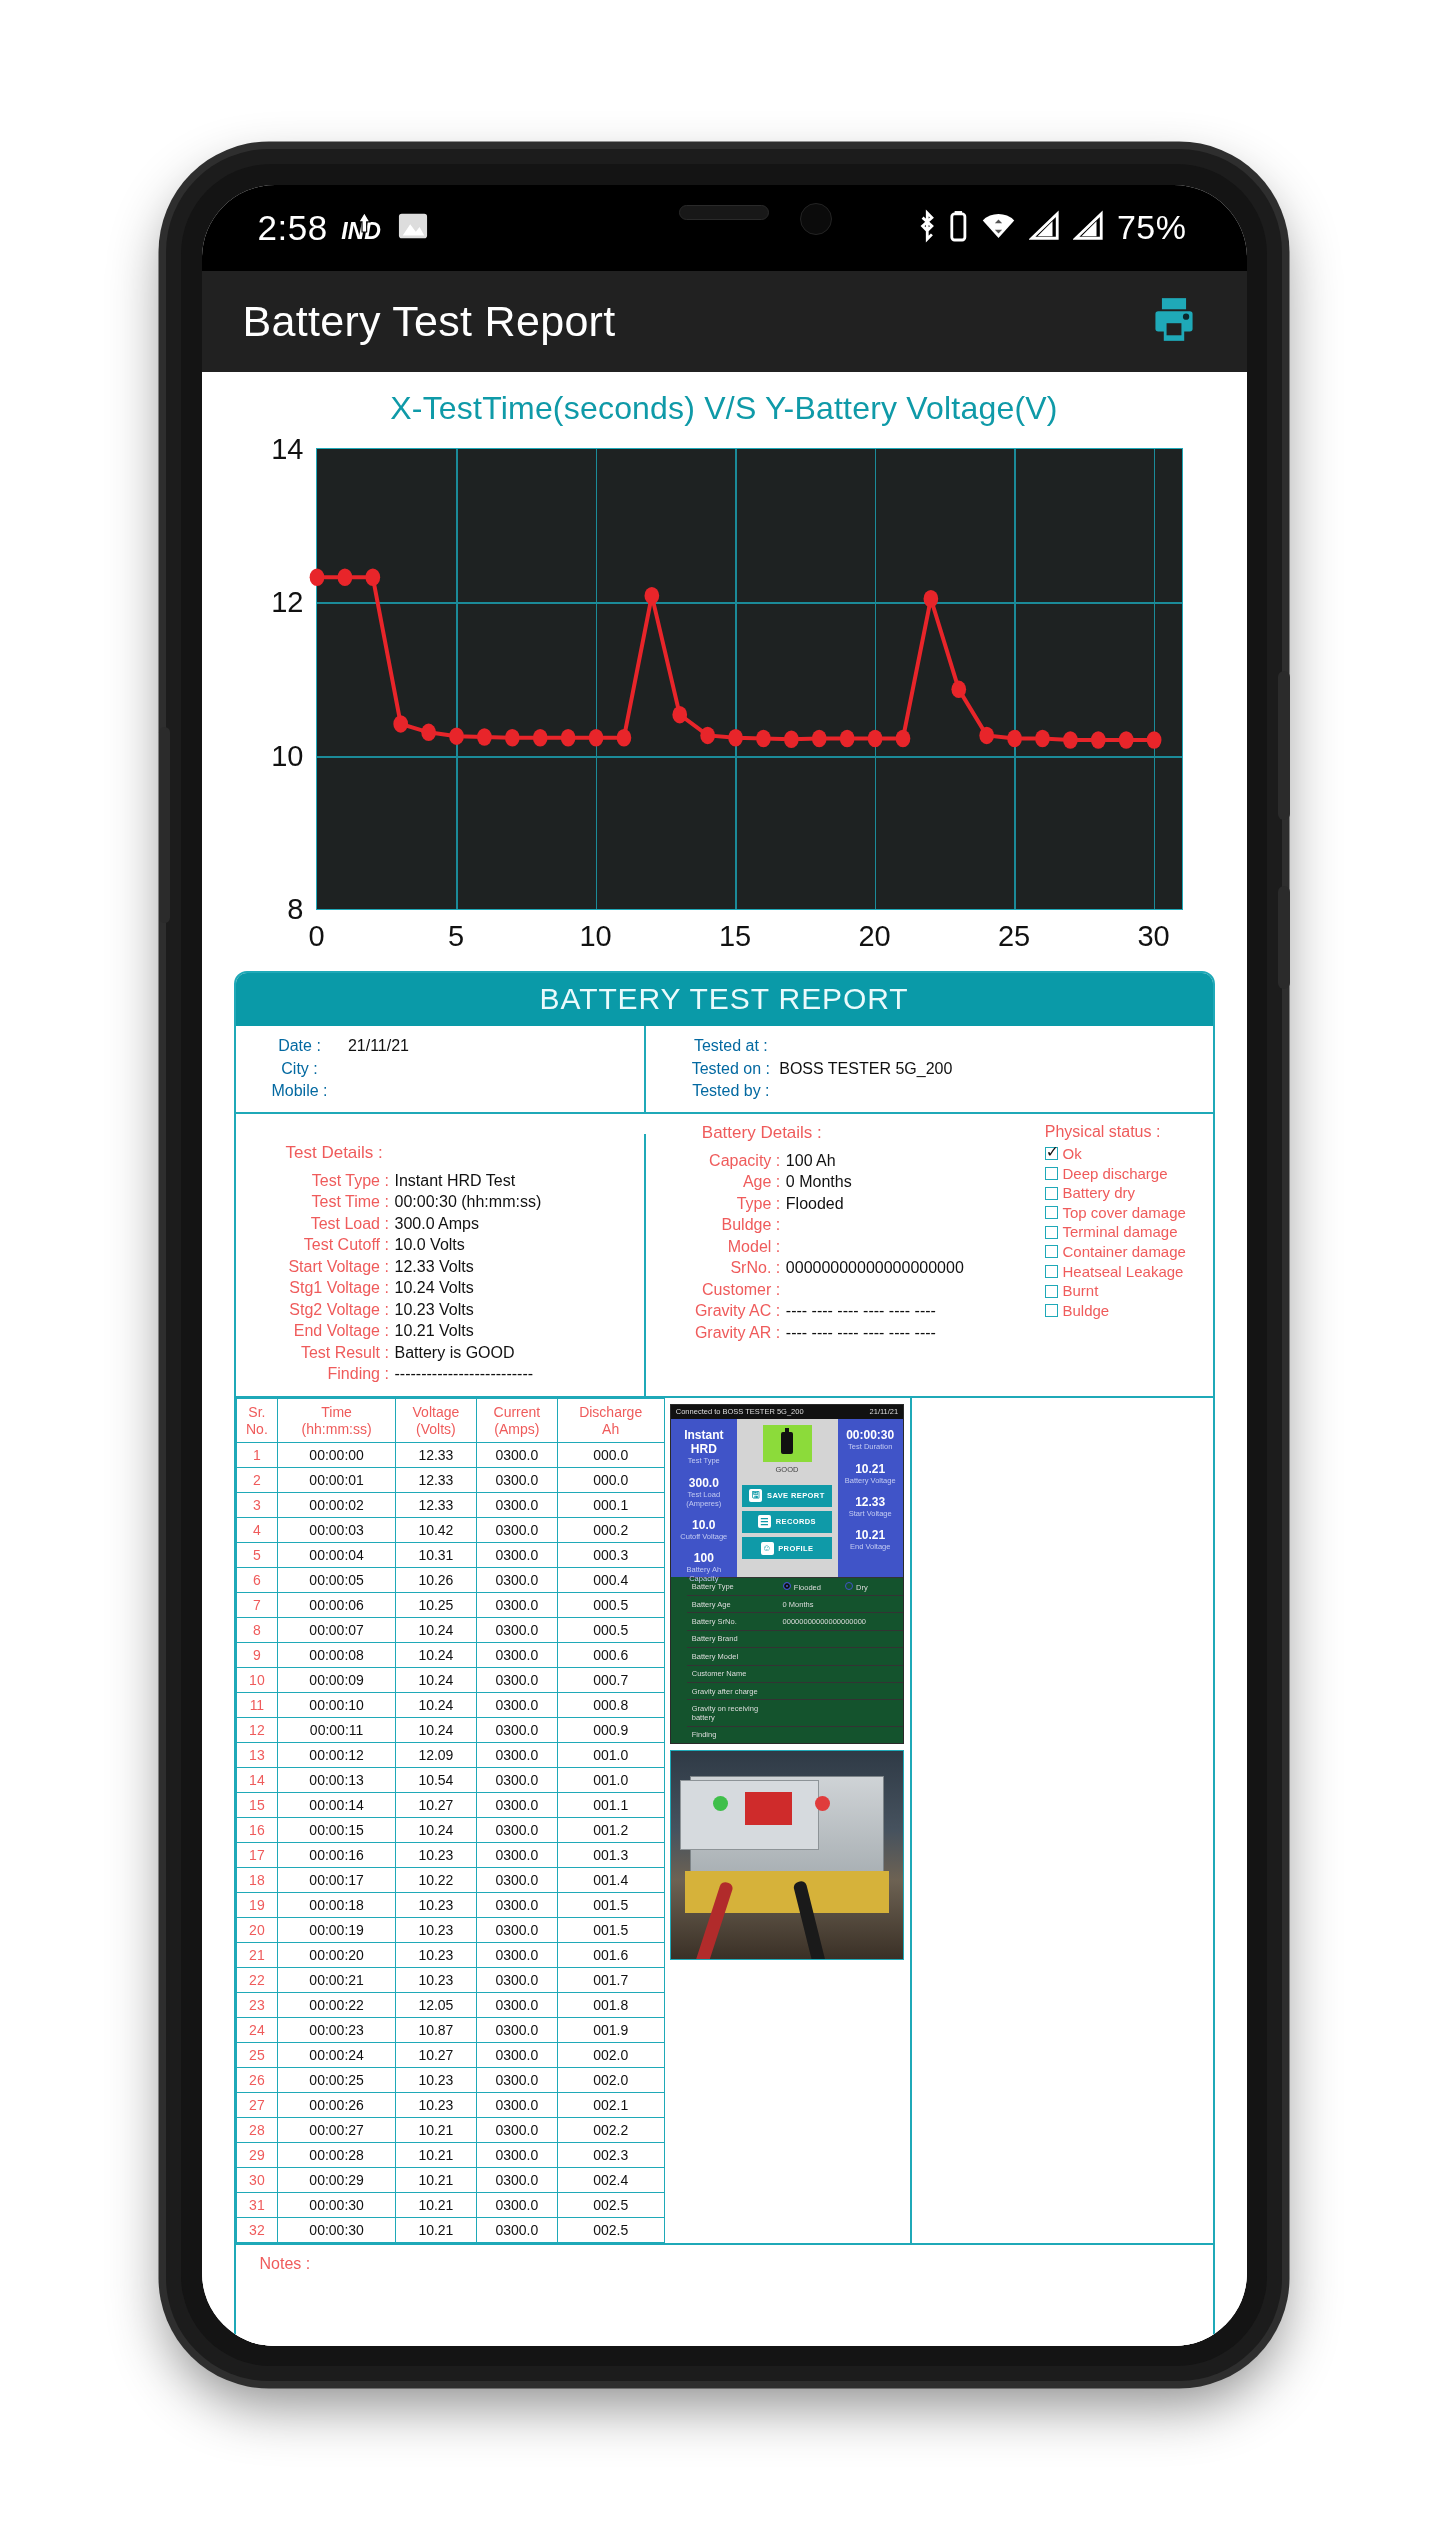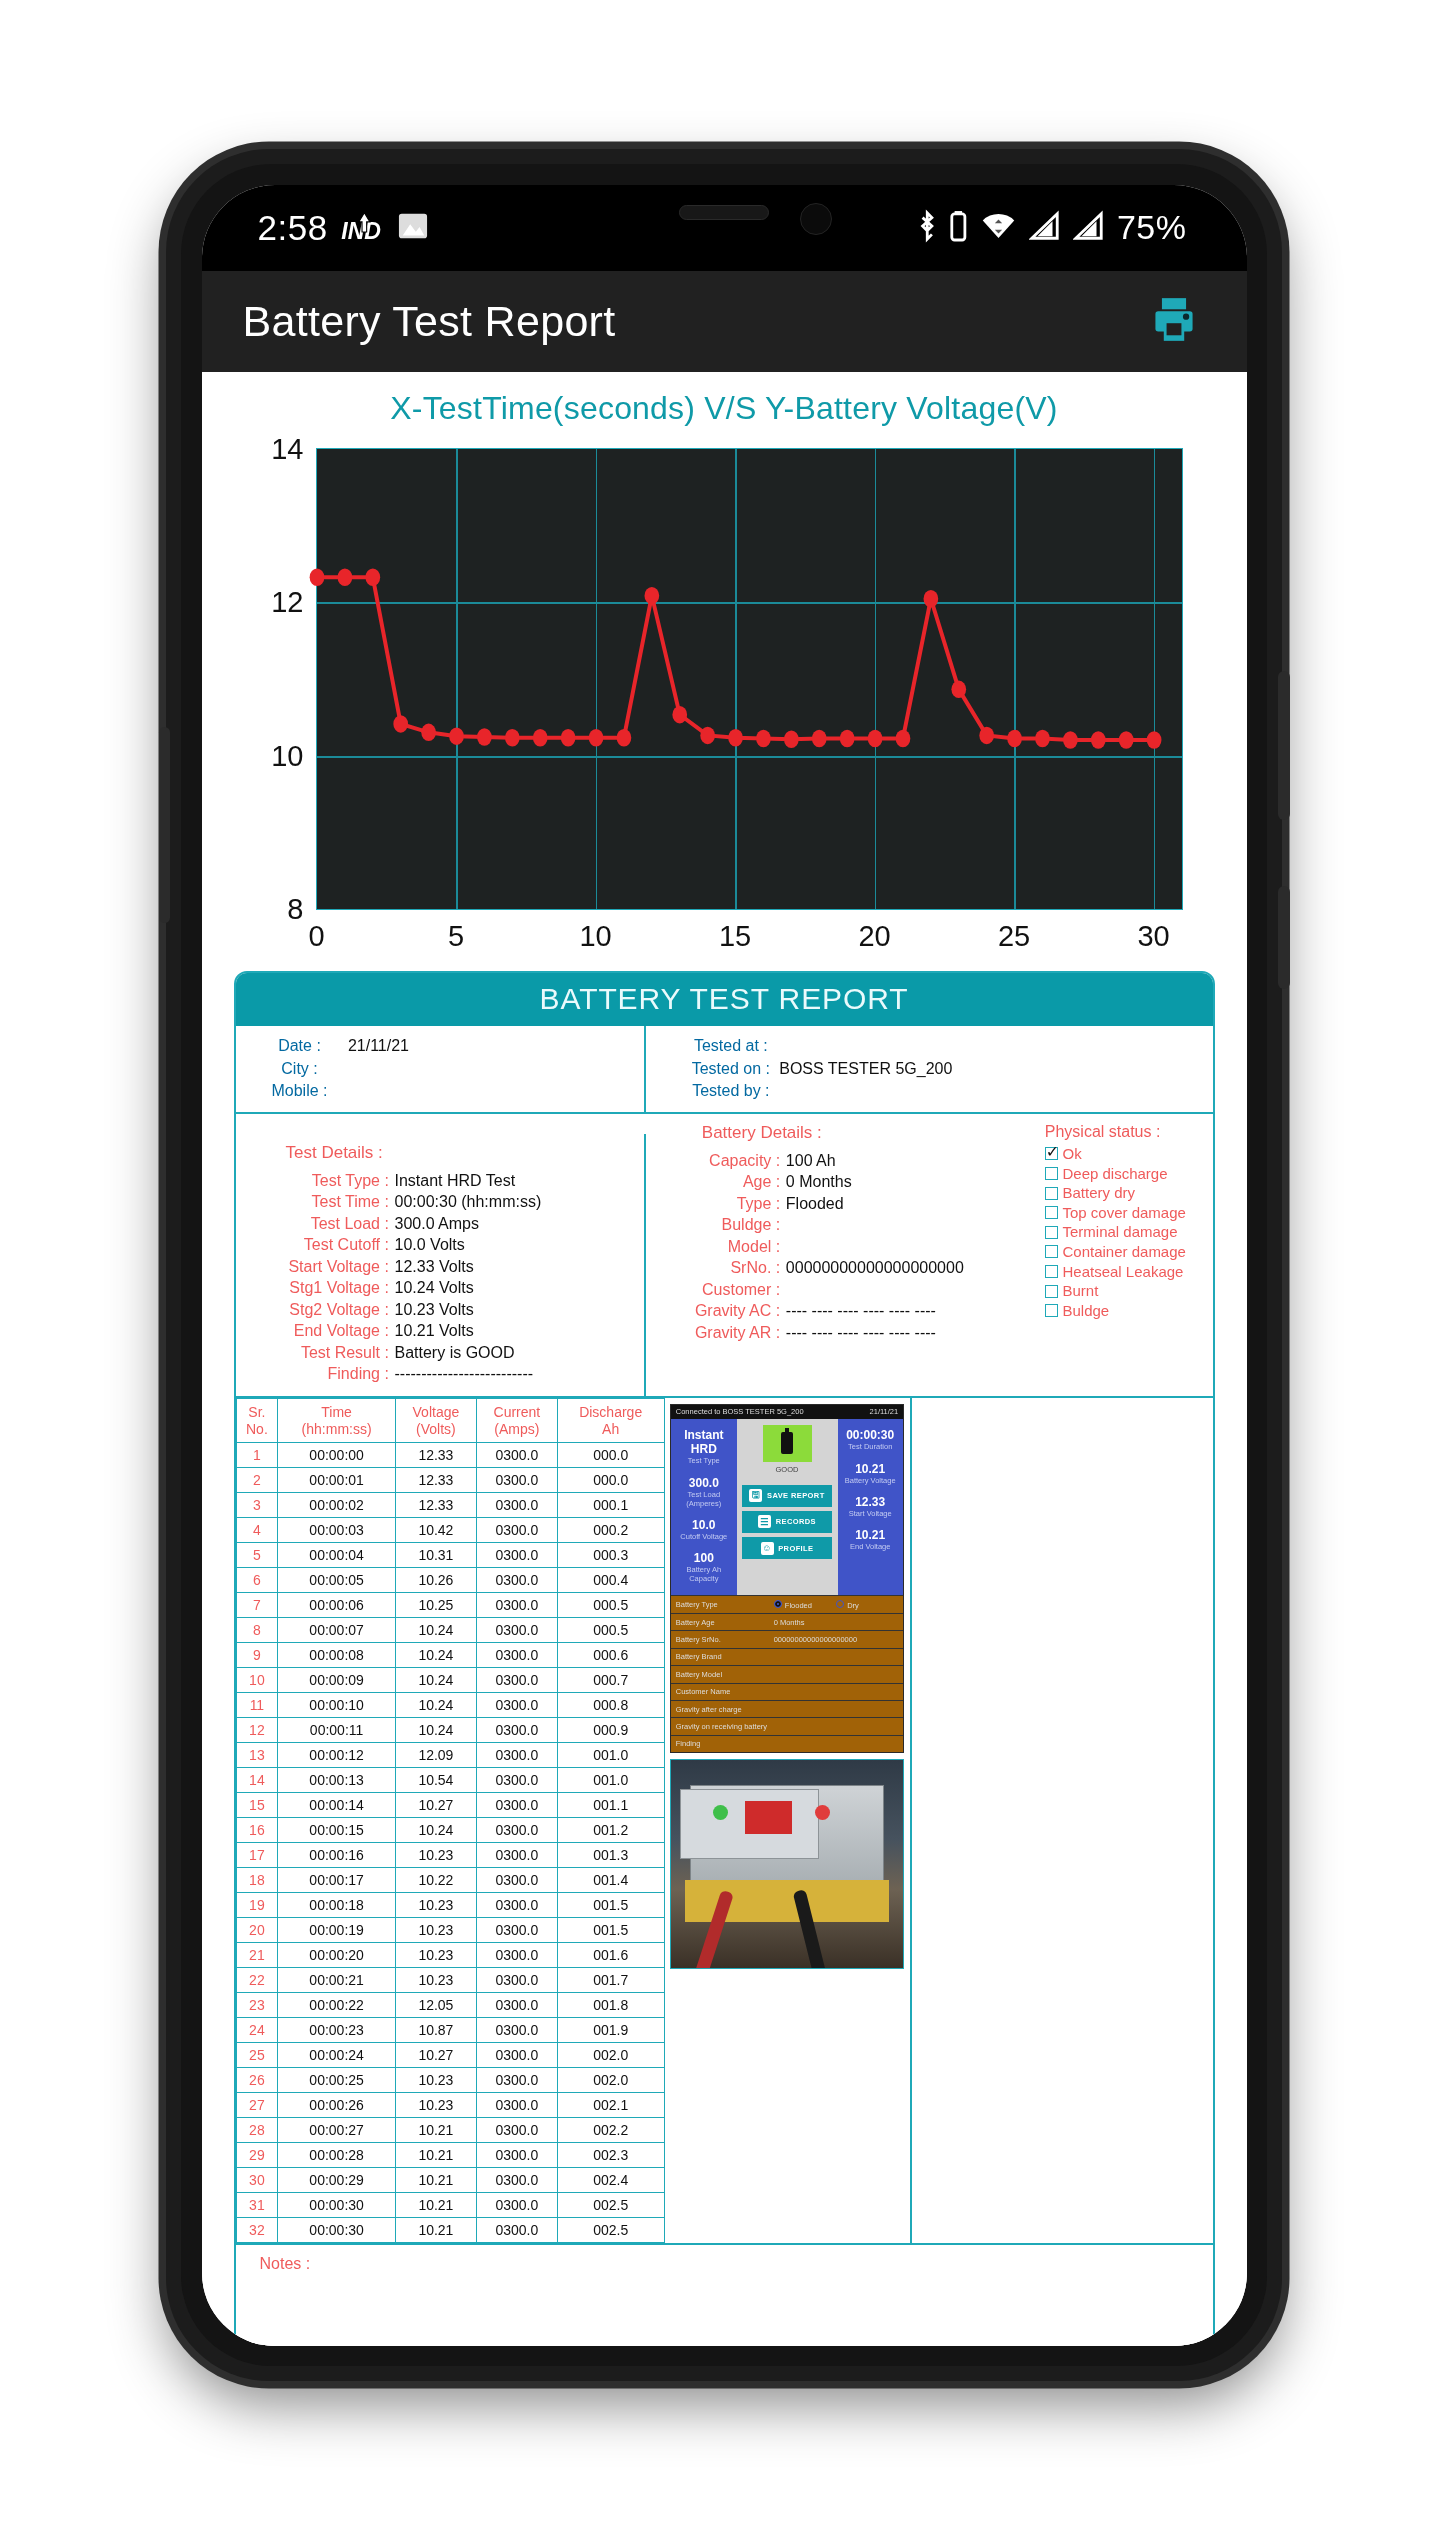--- a/index.html
+++ b/index.html
@@ -109,35 +109,35 @@
   #data-table th{ color:#ef5b5b; font-weight:400; padding:4.7px 1.9px; line-height:17px; }
   #data-table td{ color:#111; padding:2.8px 1.9px; height:25px; }
   #data-table td.sr{ color:#ef5b5b; }
   #media-col{ width:247px; border-right:2.8px solid #1fa9b8; padding:5.6px 5.6px; }
   #remark-col{ flex:1; padding:7.5px 0 0 13px; color:#ef5b5b; font-size:16px; }
 
   
   #app-shot{ width:100%; background:#111; border:0.9px solid #2a2a2a; }
   #shot-top{ background:#111; color:#ddd; font-size:7.5px; display:flex; justify-content:space-between;
              padding:2.8px 4.7px; }
-  #shot-body{ display:flex; height:176px;justify-content:space-between; }
+  #shot-body{ display:flex; height:158px;justify-content:space-between; }
   .shot-side{ flex:1; background:#4054c8; color:#fff; text-align:center; padding-top:9.3px; }
   .shot-mid{ width:101px; background:#d4d4d4; text-align:center; padding-top:5.6px; }
   .big{ font-size:12px; font-weight:bold; display:block; }
   .sml{ font-size:7.5px; color:#c3cbf2; display:block; margin-bottom:10.3px; }
   .shot-mid .sml{ color:#444; }
   #batt-badge{ width:49px; height:37px; background:#8cdb3a; margin:0 auto 3.7px auto; display:flex;
                align-items:center; justify-content:center; }
   #batt-badge .b{ width:12px; height:22.4px; background:#111; border-radius:1.9px; position:relative; }
   #batt-badge .b::before{ content:""; position:absolute; left:3.7px; top:-3.7px; width:4.7px; height:3.7px; background:#111; }
   .shot-btn{ background:#0f9aa8; color:#fff; font-size:7.5px; font-weight:bold; margin:3.7px 5.6px; padding:4.7px 1.9px;
              display:flex; align-items:center; justify-content:center; gap:4.7px; letter-spacing:0.4px; }
   .shot-btn .gl{ width:13px; height:13px; background:#fff; color:#0f9aa8; font-size:9.3px;
                  display:flex; align-items:center; justify-content:center; border-radius:1.9px; }
-  #shot-rows{ background:#a16207; color:#ddd; font-size:7.5px; }
+  #shot-rows{ background:#14532d; color:#ddd; font-size:7.5px;padding-left:16px; }
   .shot-row{ display:flex; border-top:0.9px solid #333; padding:3.7px 4.7px; min-height:16px; align-items:center; }
   .shot-row .a{ width:44%; }
   .shot-row .b{ flex:1; }
   .radio{ width:8.4px; height:8.4px; border:1.9px solid #4054c8; border-radius:50%; display:inline-block;
           margin-right:2.8px; vertical-align:-0.9px; }
   .radio.on{ background:#4054c8; box-shadow: inset 0 0 0 1.9px #111; }
   #photo{ width:100%; height:210px; border:0.9px solid #1fa9b8; margin-top:5.6px; position:relative;
           background:linear-gradient(#2f3a46 0%, #46525e 38%, #6d6253 62%, #3a3026 100%); overflow:hidden; }
   #photo .machine{ position:absolute; left:8%; top:12%; width:84%; height:48%;
                    background:linear-gradient(#cfd3d6, #a9b0b4); border:0.9px solid #7d8488; }

